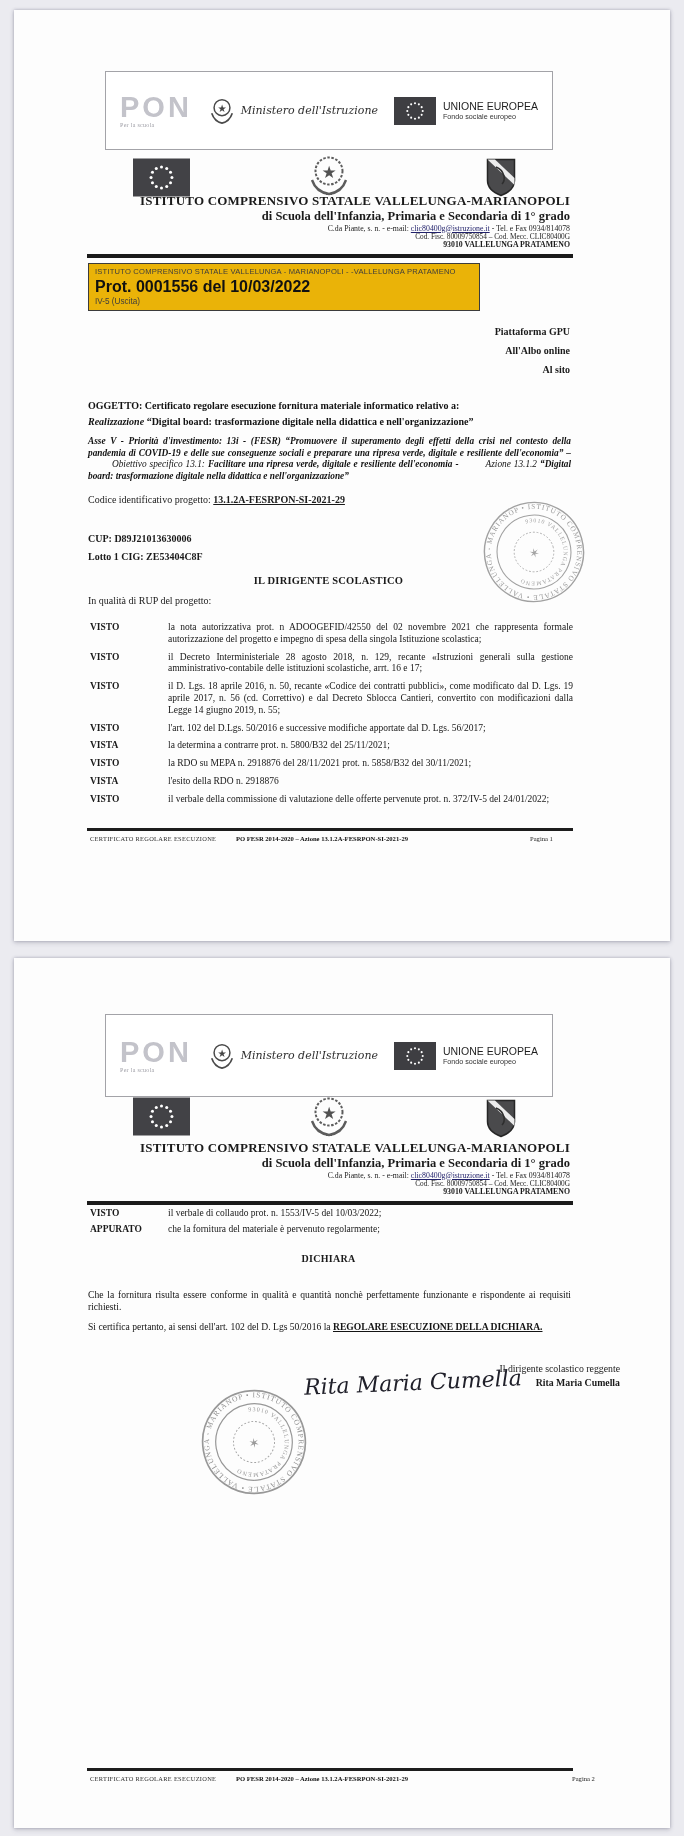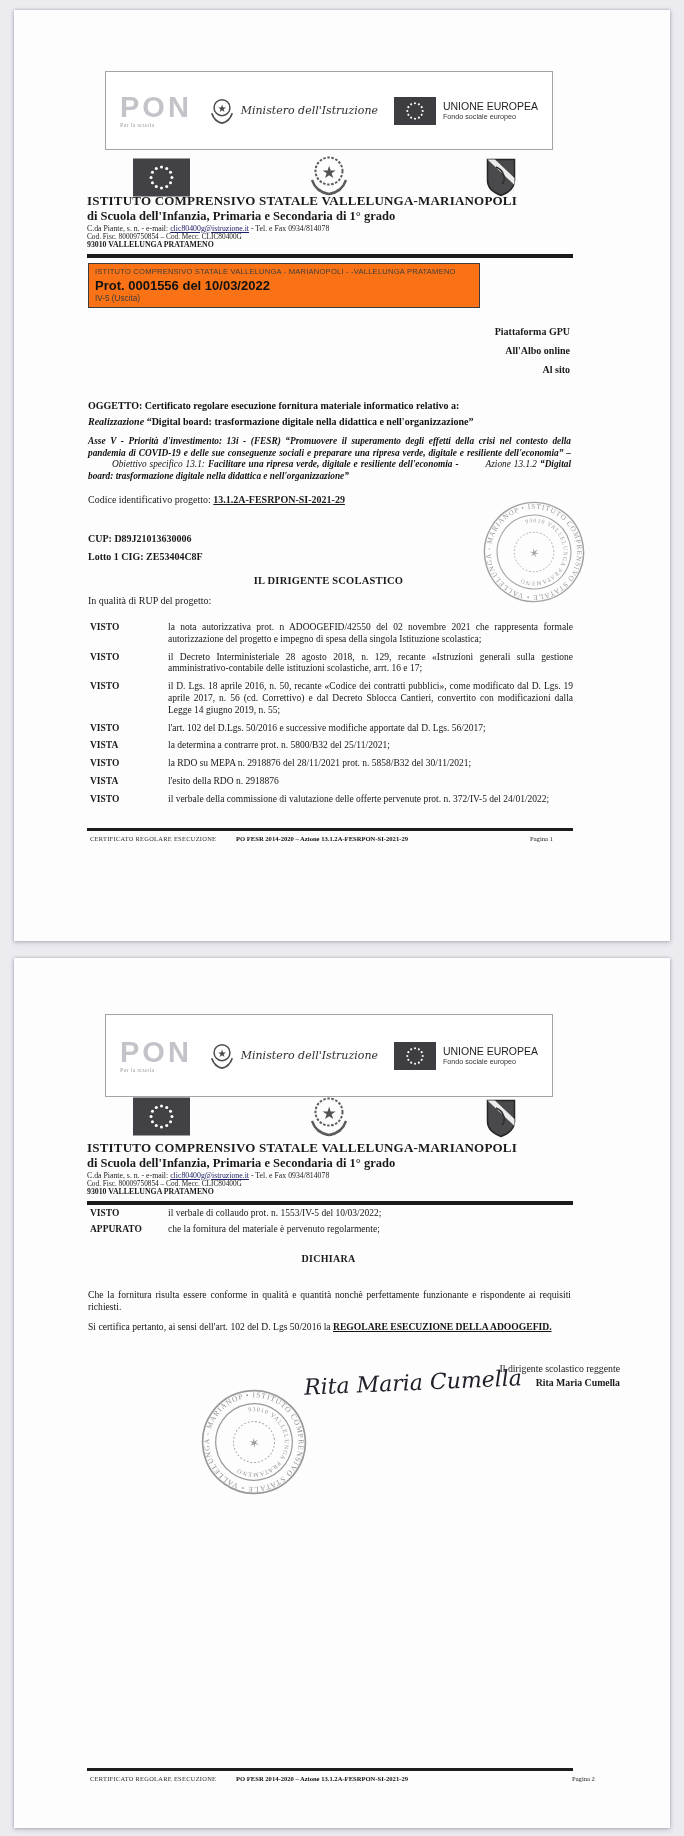--- a/index.html
+++ b/index.html
@@ -34,41 +34,41 @@
 
   
   .logo-eu{position:absolute;left:119px;top:148px;}
   .logo-emblem{position:absolute;left:292px;top:140px;}
   .logo-crest{position:absolute;left:472px;top:148px;}
   #page-2 .logo-eu{top:139px;}
   #page-2 .logo-emblem{top:133px;}
   #page-2 .logo-crest{top:141px;}
 
   
-  .school{position:absolute;left:73px;top:184px;width:483px;text-align:left;line-height:1.12;}
+  .school{position:absolute;left:73px;top:184px;width:483px;text-align:right;line-height:1.12;}
   #page-2 .school{top:183px;}
   .s1{font-size:13px;font-weight:bold;letter-spacing:.2px;}
   .s2{font-size:12.5px;font-weight:bold;}
   .s3{font-size:7.8px;margin-top:2px;color:#222;}
   .s4{font-size:7.3px;color:#222;}
   .s5{font-size:7.8px;font-weight:bold;}
   .email{text-decoration:underline;color:#20206a;}
 
   .rule{position:absolute;left:73px;width:486px;height:4px;background:#1b1b1b;}
   #page-1 .rule-top{top:244px;}
   #page-2 .rule-top{top:243px;}
 
   
   .protocol{
     position:absolute;left:74px;top:253px;width:392px;box-sizing:border-box;
-    border:1.5px solid #3c3c3c;background:#f97316;padding:3px 6px 4px;
+    border:1.5px solid #3c3c3c;background:#eab308;padding:3px 6px 4px;
     font-family:"Liberation Sans",sans-serif;
   }
   .pr1{font-size:7.6px;color:#3d3d3d;letter-spacing:.2px;white-space:nowrap;}
-  .pr2{font-size:13px;font-weight:bold;margin:2px 0 1px;color:#111;}
+  .pr2{font-size:16px;font-weight:bold;margin:2px 0 1px;color:#111;}
   .pr3{font-size:8.2px;color:#3d3d3d;}
 
   .recipients{position:absolute;left:300px;top:312px;width:256px;text-align:right;
     font-weight:bold;font-size:10px;line-height:19px;}
 
   .oggetto{position:absolute;left:74px;top:388px;width:483px;}
   .og1,.og2{font-weight:bold;font-size:10px;line-height:16px;color:#111;}
   .ital{font-style:italic;}
   .asse{margin-top:6px;text-align:justify;font-size:9.3px;line-height:11.6px;
     font-style:italic;font-weight:bold;color:#111;}
@@ -366,21 +366,21 @@
         <span class="prem-text">il verbale di collaudo prot. n. 1553/IV-5 del 10/03/2022;</span>
       </div>
     <div class="prem-row">
         <span class="prem-label">APPURATO</span>
         <span class="prem-text">che la fornitura del materiale è pervenuto regolarmente;</span>
       </div>
   </div>
 
   <div class="dichiara">DICHIARA</div>
   <div class="para1">Che la fornitura risulta essere conforme in qualità e quantità nonchè perfettamente funzionante e rispondente ai requisiti richiesti.</div>
-  <div class="para2"><span>Si certifica pertanto, ai sensi dell'art. 102 del D. Lgs 50/2016 la </span><span class="strong">REGOLARE ESECUZIONE DELLA ADOOGEFID.</span></div>
+  <div class="para2"><span>Si certifica pertanto, ai sensi dell'art. 102 del D. Lgs 50/2016 la </span><span class="strong">REGOLARE ESECUZIONE DELLA DICHIARA.</span></div>
 
   <div class="signer">
     <div>Il dirigente scolastico reggente</div>
     <div class="name">Rita Maria Cumella</div>
   </div>
 
   <div class="signature">Rita Maria Cumella</div>
 
   <svg class="stamp" id="stamp-2" width="112" height="112" viewBox="0 0 120 120">
     <defs>

